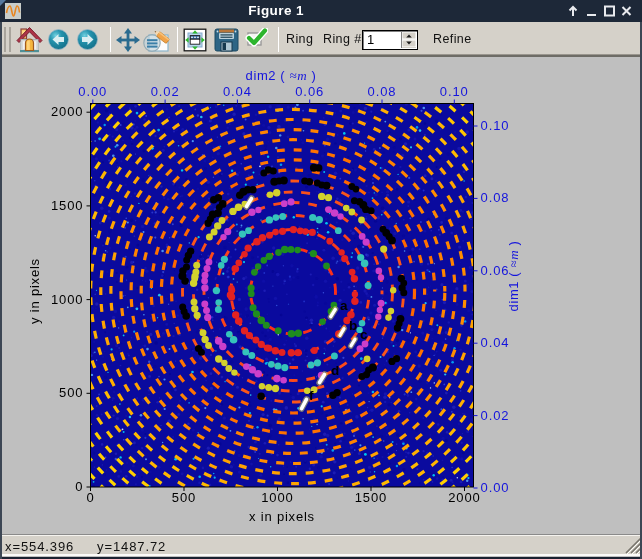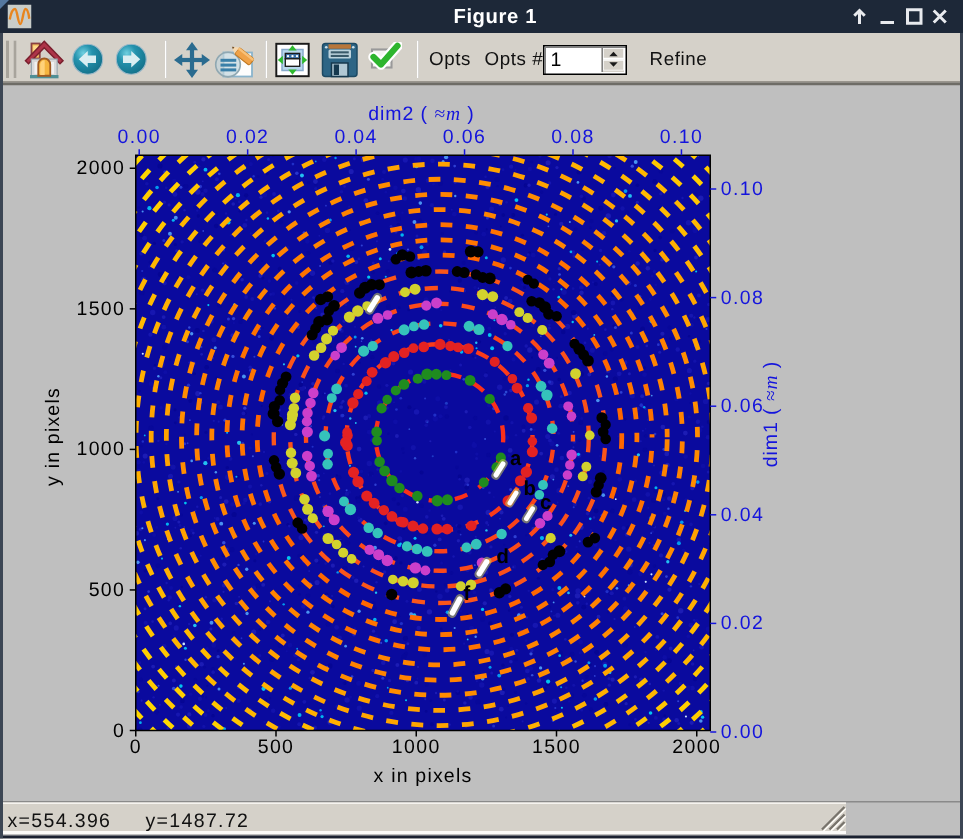--- a/index.html
+++ b/index.html
@@ -1,21 +1,21 @@
 <!DOCTYPE html>
 <html><head><meta charset="utf-8"><style>
 *{margin:0;padding:0;box-sizing:border-box}
 body{width:642px;height:559px;overflow:hidden;font-family:"Liberation Sans",sans-serif;position:relative;background:#bfbfbf}
 .titlebar{position:absolute;left:0;top:0;width:642px;height:22px;background:#1d2838;color:#fff}
-.title{position:absolute;left:238px;width:120px;top:3px;text-align:right;font-size:13.5px;font-weight:bold;letter-spacing:0.4px}
+.title{position:absolute;left:216px;width:120px;top:3px;text-align:center;font-size:13.5px;font-weight:bold;letter-spacing:0.4px}
 .toolbar{position:absolute;left:0;top:22px;width:642px;height:33px;background:#d5d1c9;border-bottom:1px solid #9a968e}
 .tbline{position:absolute;left:0;top:55px;width:642px;height:2px;background:#6e6c66}
 .fig{position:absolute;left:0;top:57px;width:642px;height:477px;background:#bfbfbf}
 .statussep{position:absolute;left:0;top:534px;width:642px;height:1px;background:#8a8a8a}
-.statusbar{position:absolute;left:0;top:535px;width:564px;height:21px;background:#d5d1c9;border-top:1px solid #f5f3ef;border-bottom:2px solid #fbfaf8;font-size:13px;letter-spacing:0.9px;color:#111}
+.statusbar{position:absolute;left:0;top:535px;width:642px;height:21px;background:#d5d1c9;border-top:1px solid #f5f3ef;border-bottom:2px solid #fbfaf8;font-size:13px;letter-spacing:0.9px;color:#111}
 .bottomedge{position:absolute;left:0;top:557px;width:642px;height:2px;background:#1a2130}
 .tbtext{position:absolute;top:32px;font-size:12.5px;letter-spacing:0.4px;color:#111}
 </style></head>
 <body>
 <div class="titlebar">
  <svg width="6" height="6" viewBox="0 0 6 6" style="position:absolute;left:0;top:0">
       <polygon points="0,0 6,0 0,6" fill="#55789f"></polygon>
     </svg>
  <svg width="16" height="16" viewBox="0 0 16 16" style="position:absolute;left:5px;top:3px">
       <rect width="16" height="16" fill="#c9cdc9"></rect>
@@ -114,22 +114,22 @@
     <rect x="7" y="14" width="11" height="9" fill="#b0c8d4" stroke="#16394e" stroke-width="1"></rect>
     <rect x="8.5" y="15" width="3.5" height="7" fill="#16394e"></rect>
     <circle cx="3.5" cy="3.5" r="0.9" fill="#cfe0e8"></circle>
     <circle cx="21.5" cy="3.5" r="0.9" fill="#cfe0e8"></circle>
   </svg>
 <svg width="23" height="23" viewBox="0 0 23 23" style="position:absolute;left:245px;top:28px">
     <rect x="3" y="5" width="13" height="12" fill="#f4f4f0" stroke="#999" stroke-width="1.4"></rect>
     <path d="M4 10 L9 15 L20 2.5" fill="none" stroke="#fff" stroke-width="7" stroke-linecap="round" stroke-linejoin="round"></path>
     <path d="M4 10 L9 15 L20 2.5" fill="none" stroke="#2db52d" stroke-width="4.2" stroke-linecap="round" stroke-linejoin="round"></path>
   </svg>
-<div class="tbtext" style="left:286px">Opts</div>
-<div class="tbtext" style="left:323px">Opts #</div>
+<div class="tbtext" style="left:286px">Ring</div>
+<div class="tbtext" style="left:323px">Ring #</div>
 <div style="position:absolute;left:362px;top:30px;width:56px;height:20px;background:#fff;border:1px solid #000;box-shadow:inset 1px 1px 0 #808080">
  <div style="position:absolute;left:4px;top:1px;font-size:13px">1</div>
  <div style="position:absolute;right:1px;top:1px;width:15px;height:16px;background:#d5d1c9;border-left:1px solid #808080">
   <svg width="14" height="15" viewBox="0 0 14 15">
    <rect x="0" y="0" width="14" height="7" fill="#d5d1c9" stroke="#fff" stroke-width="1"></rect>
    <rect x="0" y="8" width="14" height="7" fill="#d5d1c9" stroke="#fff" stroke-width="1"></rect>
    <polygon points="7,2.5 9.8,5.5 4.2,5.5" fill="#1a1a1a"></polygon>
    <polygon points="7,12.5 9.8,9.5 4.2,9.5" fill="#1a1a1a"></polygon>
   </svg>
  </div>

